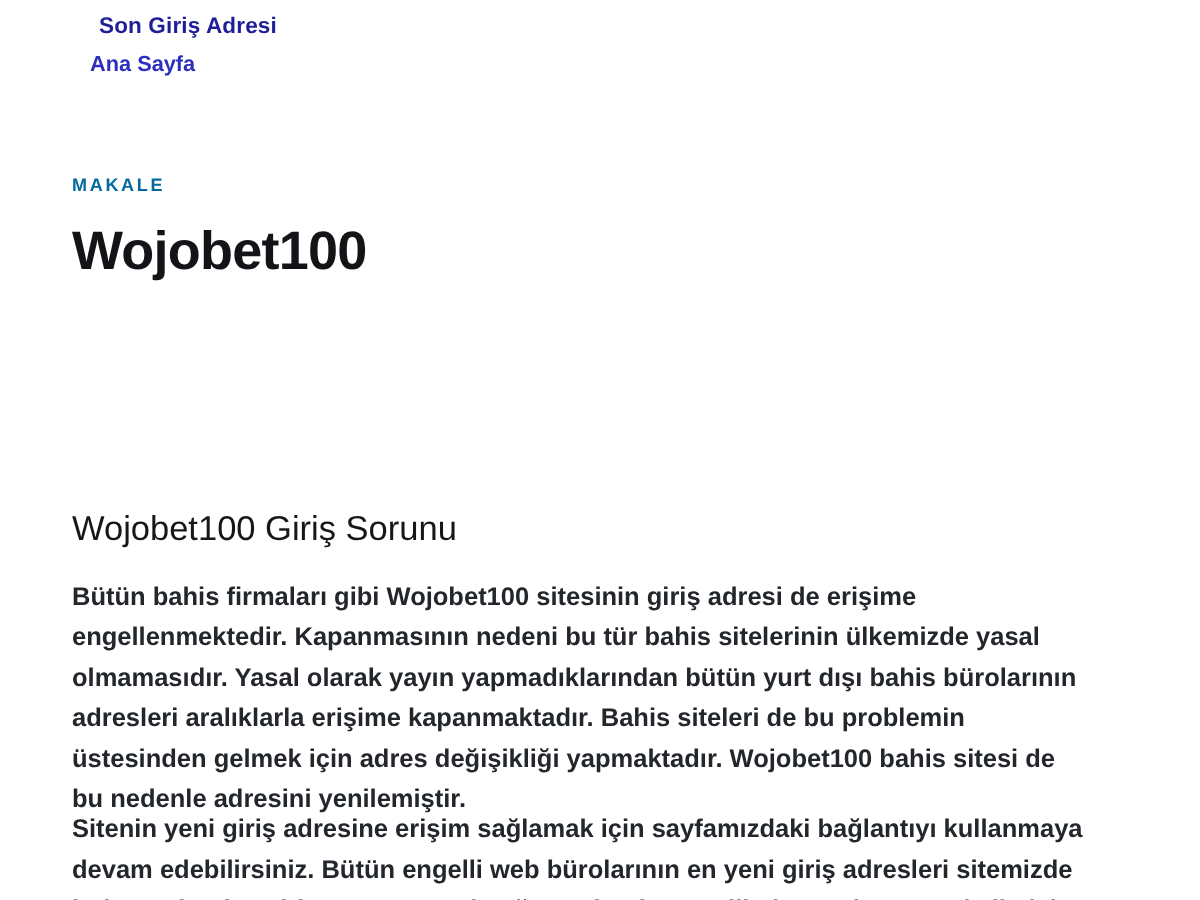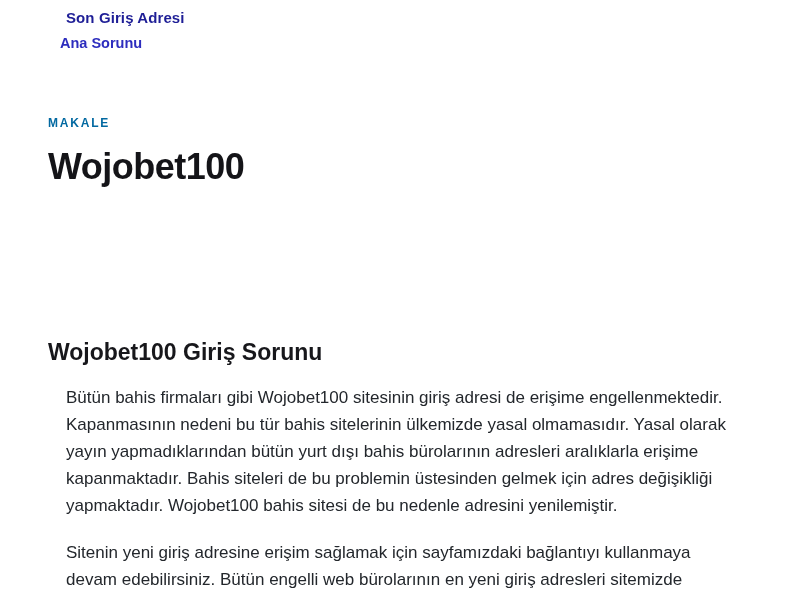--- a/index.html
+++ b/index.html
@@ -28,40 +28,40 @@
     font-size: 12px; font-weight: 700; letter-spacing: 1.8px;
     color: #0369a1; text-transform: uppercase;
   }
   .post-title {
     position: absolute; left: 40px; top: 138px;
     font-size: 36px; font-weight: 800; letter-spacing: -0.5px;
     color: #141418;
   }
   .section-heading {
     position: absolute; left: 40px; top: 331px;
-    font-size: 23px; font-weight: 700;
+    font-size: 23px; font-weight: 400;
     color: #17171b;
   }
   .body-paragraph {
-    position: absolute; left: 58px; width: 674px;
+    position: absolute; left: 40px; width: 674px;
     font-size: 17px; line-height: 27px;
     color: #23272c;
-    font-weight: 400;
+    font-weight: 700;
   }
   .paragraph-1 { top: 376px; }
   .paragraph-2 { top: 531px; }
 </style>
 </head>
 <body>
 
 <div class="viewport">
 
   <header>
     <a class="nav-link-primary">Son Giriş Adresi</a>
-    <a class="nav-link-secondary">Ana Sorunu</a>
+    <a class="nav-link-secondary">Ana Sayfa</a>
   </header>
 
   <main>
     <div class="category-label">MAKALE</div>
 
     <h1 class="post-title">Wojobet100</h1>
 
     <h2 class="section-heading">Wojobet100 Giriş Sorunu</h2>
 
     <p class="body-paragraph paragraph-1">Bütün bahis firmaları gibi Wojobet100 sitesinin giriş adresi de erişime engellenmektedir. Kapanmasının nedeni bu tür bahis sitelerinin ülkemizde yasal olmamasıdır. Yasal olarak yayın yapmadıklarından bütün yurt dışı bahis bürolarının adresleri aralıklarla erişime kapanmaktadır. Bahis siteleri de bu problemin üstesinden gelmek için adres değişikliği yapmaktadır. Wojobet100 bahis sitesi de bu nedenle adresini yenilemiştir.</p>

